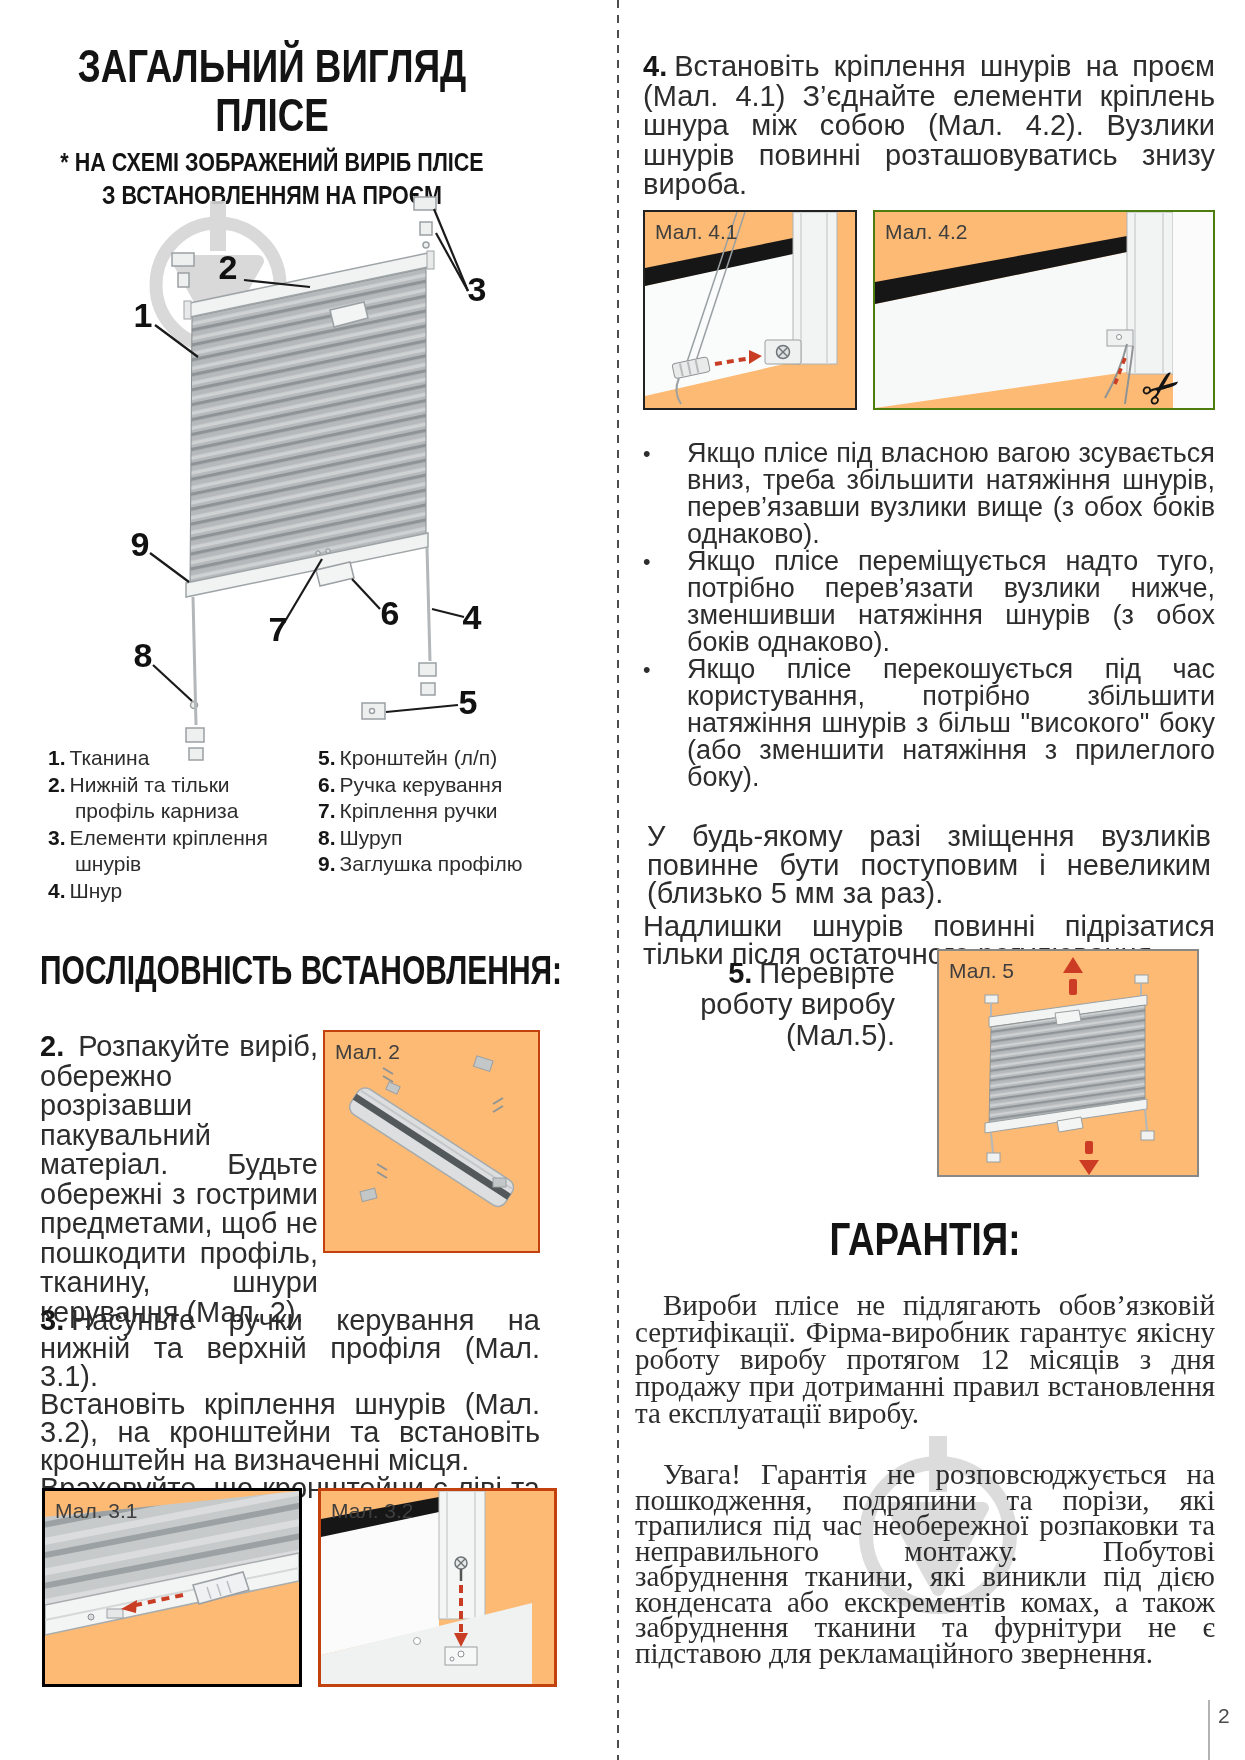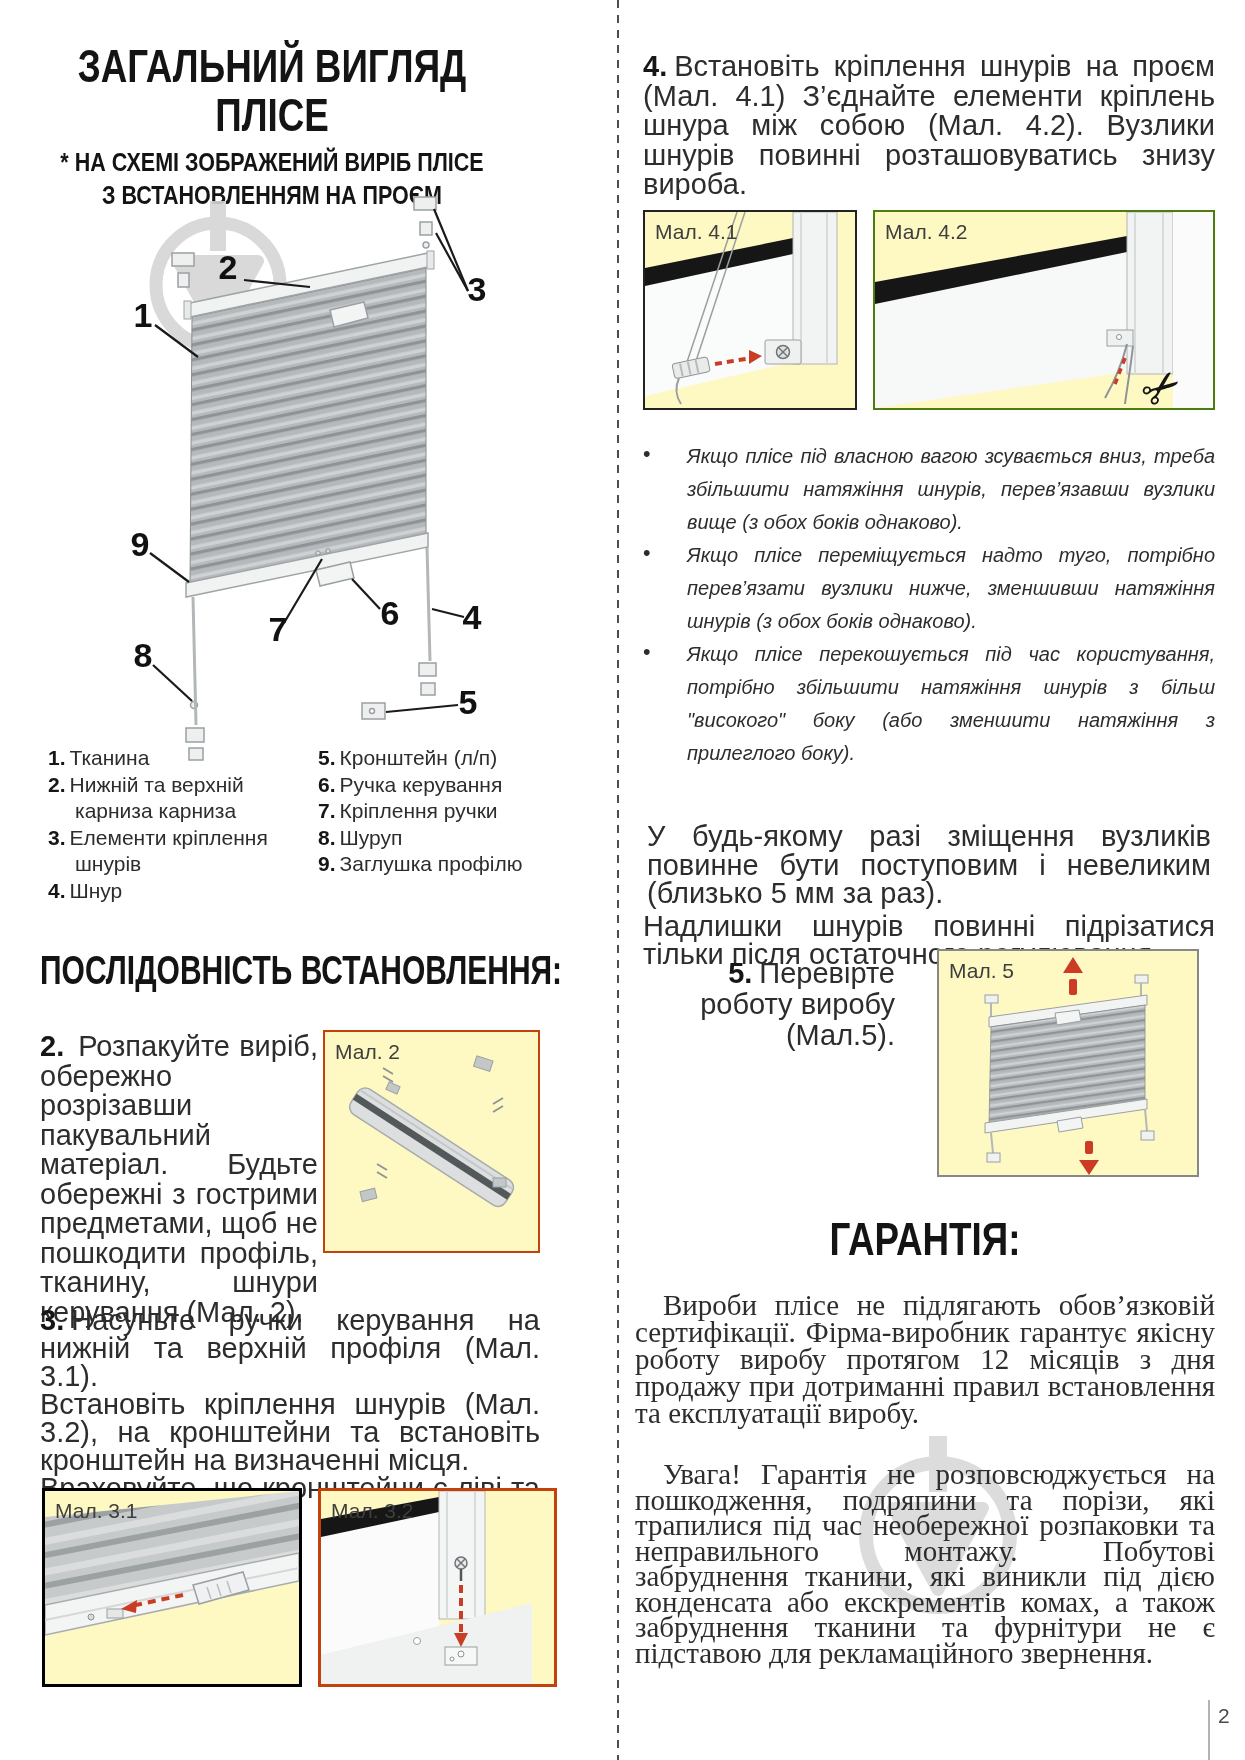--- a/index.html
+++ b/index.html
@@ -11,29 +11,29 @@
   .condL{transform:scaleX(0.75);transform-origin:0 50%;white-space:nowrap;}
   .title{left:22px;top:42px;width:500px;text-align:center;font-size:46px;line-height:1.06;}
   .subtitle{left:22px;top:146px;width:500px;text-align:center;font-size:25px;line-height:1.3;transform:scaleX(0.86);transform-origin:50% 0;}
   .section-title{left:40px;top:948px;font-size:40px;}
   .warranty-title{left:635px;top:1212px;width:580px;text-align:center;font-size:46px;}
   .body-txt{font-size:29px;line-height:29.5px;text-align:justify;z-index:2;}
   .body-txt b{color:#161616;margin-right:7px;}
   .legend{font-size:21px;line-height:26.5px;z-index:2;}
   .legend .legend-item{padding-left:27px;text-indent:-27px;margin:0;}
   .legend b{color:#161616;margin-right:4px;}
-  .fig{position:absolute;background:#fef9c3;box-sizing:border-box;z-index:2;}
+  .fig{position:absolute;background:#fdba74;box-sizing:border-box;z-index:2;}
   .fig .flabel{position:absolute;left:10px;top:8px;font-size:21px;color:#3e3e3e;z-index:3;}
   .fig svg{position:absolute;left:0;top:0;}
   .divider{left:617px;top:0;width:2px;height:1760px;z-index:1;
            background:repeating-linear-gradient(to bottom,#4d4d4d 0 8px,transparent 8px 15px);}
   .bullets{left:643px;top:440px;width:572px;z-index:2;}
   .bullet-row{display:flex;margin:0;}
   .bullet-row .mark{width:44px;flex:0 0 44px;font-size:21.5px;line-height:29.5px;}
-  .bullet-row .btxt{flex:1;font-size:20px;line-height:33px;text-align:justify;font-style:italic;}
+  .bullet-row .btxt{flex:1;font-size:27px;line-height:27px;text-align:justify;}
   .pagenum-line{left:1208px;top:1700px;width:2px;height:60px;background:#b3b3b3;}
   .pagenum{left:1218px;top:1704px;font-size:21px;color:#4a4a4a;}
   .indent{text-indent:28px;font-family:Liberation Serif, serif;}
   .wm{z-index:0;}
 </style>
 </head>
 <body>
 
 <div id="page">
 
@@ -116,21 +116,21 @@
       <text x="446" y="529">5</text>
       <text x="368" y="440">6</text>
       <text x="256" y="456">7</text>
       <text x="121" y="482">8</text>
       <text x="118" y="371">9</text>
     </g>
   </svg>
 
   <div class="abs legend" style="left:48px;top:745px;width:262px">
     <p class="legend-item"><b>1.</b><span>Тканина</span></p>
-    <p class="legend-item"><b>2.</b><span>Нижній та верхній карниза карниза</span></p>
+    <p class="legend-item"><b>2.</b><span>Нижній та тільки профіль карниза</span></p>
     <p class="legend-item"><b>3.</b><span>Елементи кріплення шнурів</span></p>
     <p class="legend-item"><b>4.</b><span>Шнур</span></p>
   </div>
   <div class="abs legend" style="left:318px;top:745px;width:225px">
     <p class="legend-item"><b>5.</b><span>Кронштейн (л/п)</span></p>
     <p class="legend-item"><b>6.</b><span>Ручка керування</span></p>
     <p class="legend-item"><b>7.</b><span>Кріплення ручки</span></p>
     <p class="legend-item"><b>8.</b><span>Шуруп</span></p>
     <p class="legend-item"><b>9.</b><span>Заглушка профілю</span></p>
   </div>

